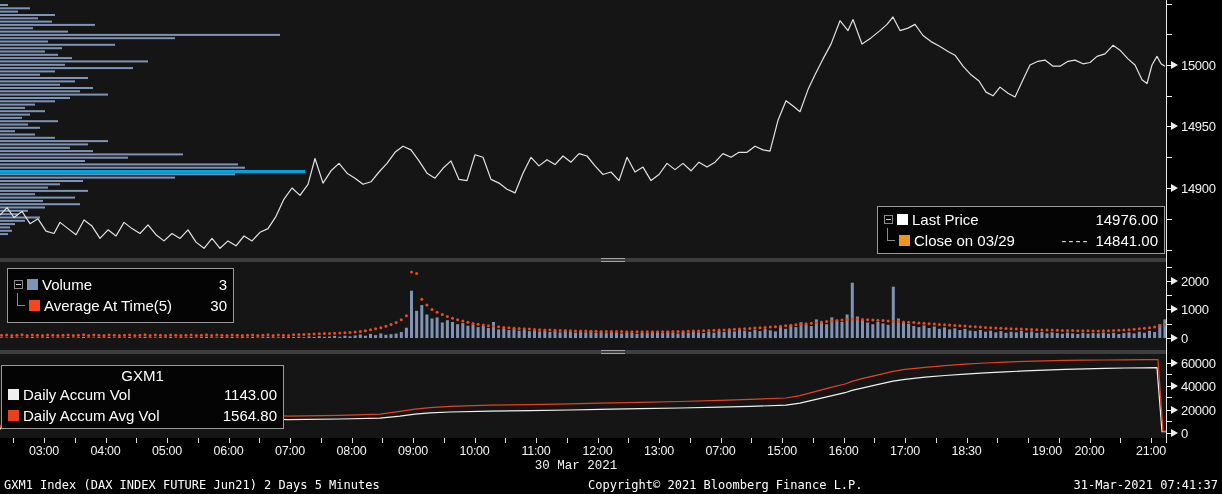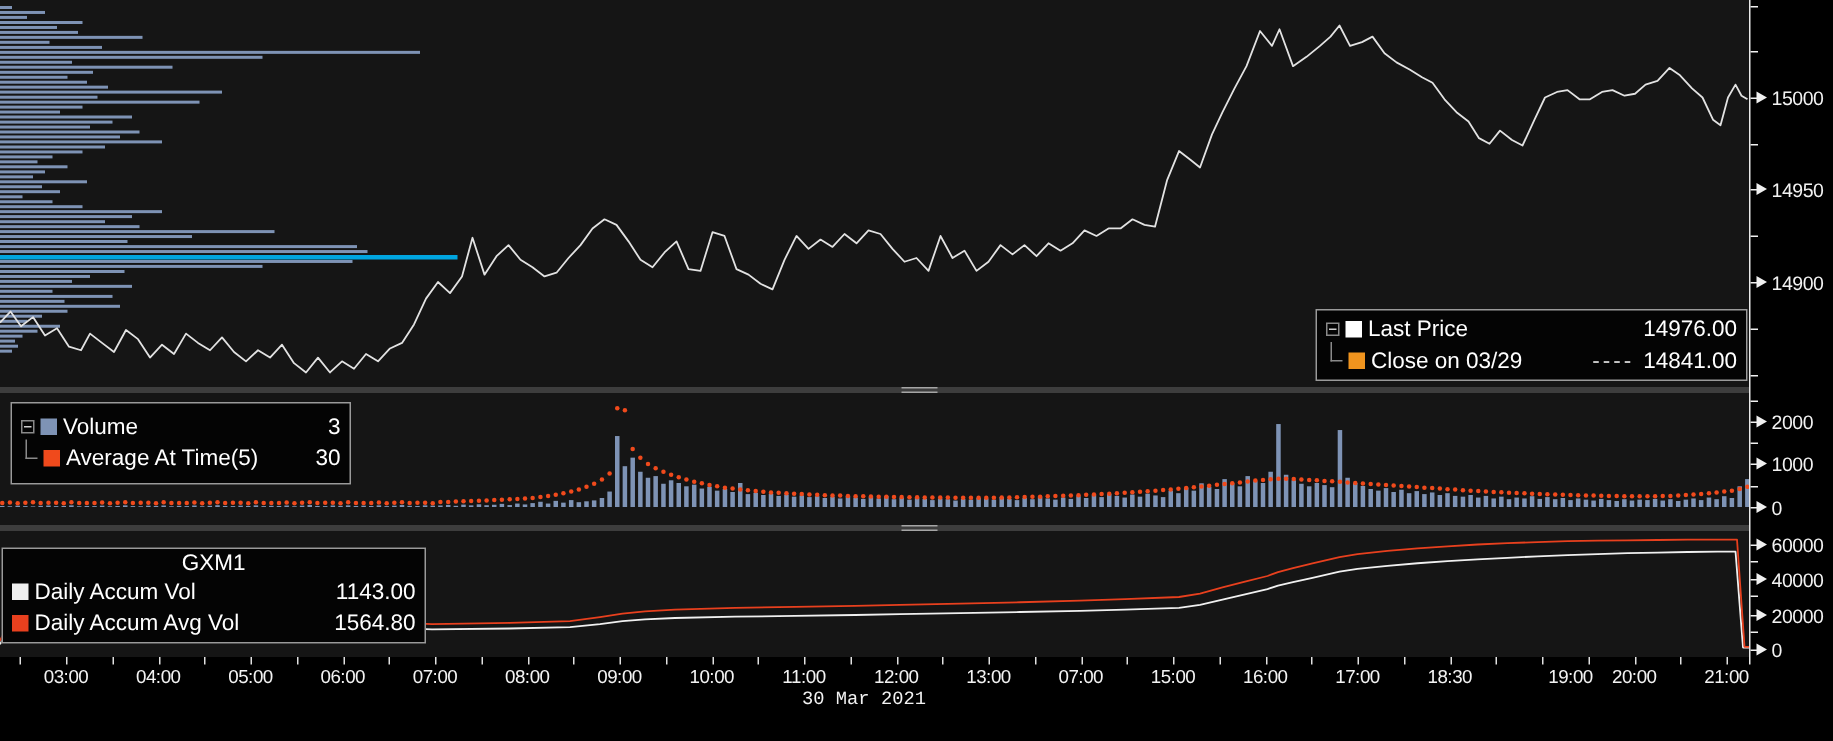--- a/index.html
+++ b/index.html
@@ -741,14 +741,19 @@
       <span>Daily Accum Vol</span>
       <span class="lval">1143.00</span>
     </div>
     <div class="lrow">
       <span class="swatch" style="background: rgb(232, 64, 30);"></span>
       <span>Daily Accum Avg Vol</span>
       <span class="lval">1564.80</span>
     </div>
   </div>
 
+  <div id="status-bar">
+    <span id="status-left">GXM1 Index (DAX INDEX FUTURE  Jun21) 2 Days 5 Minutes</span>
+    <span id="status-center">Copyright© 2021 Bloomberg Finance L.P.</span>
+    <span id="status-right">31-Mar-2021 07:41:37</span>
+  </div>
 
 </div>
 
 </body></html>

